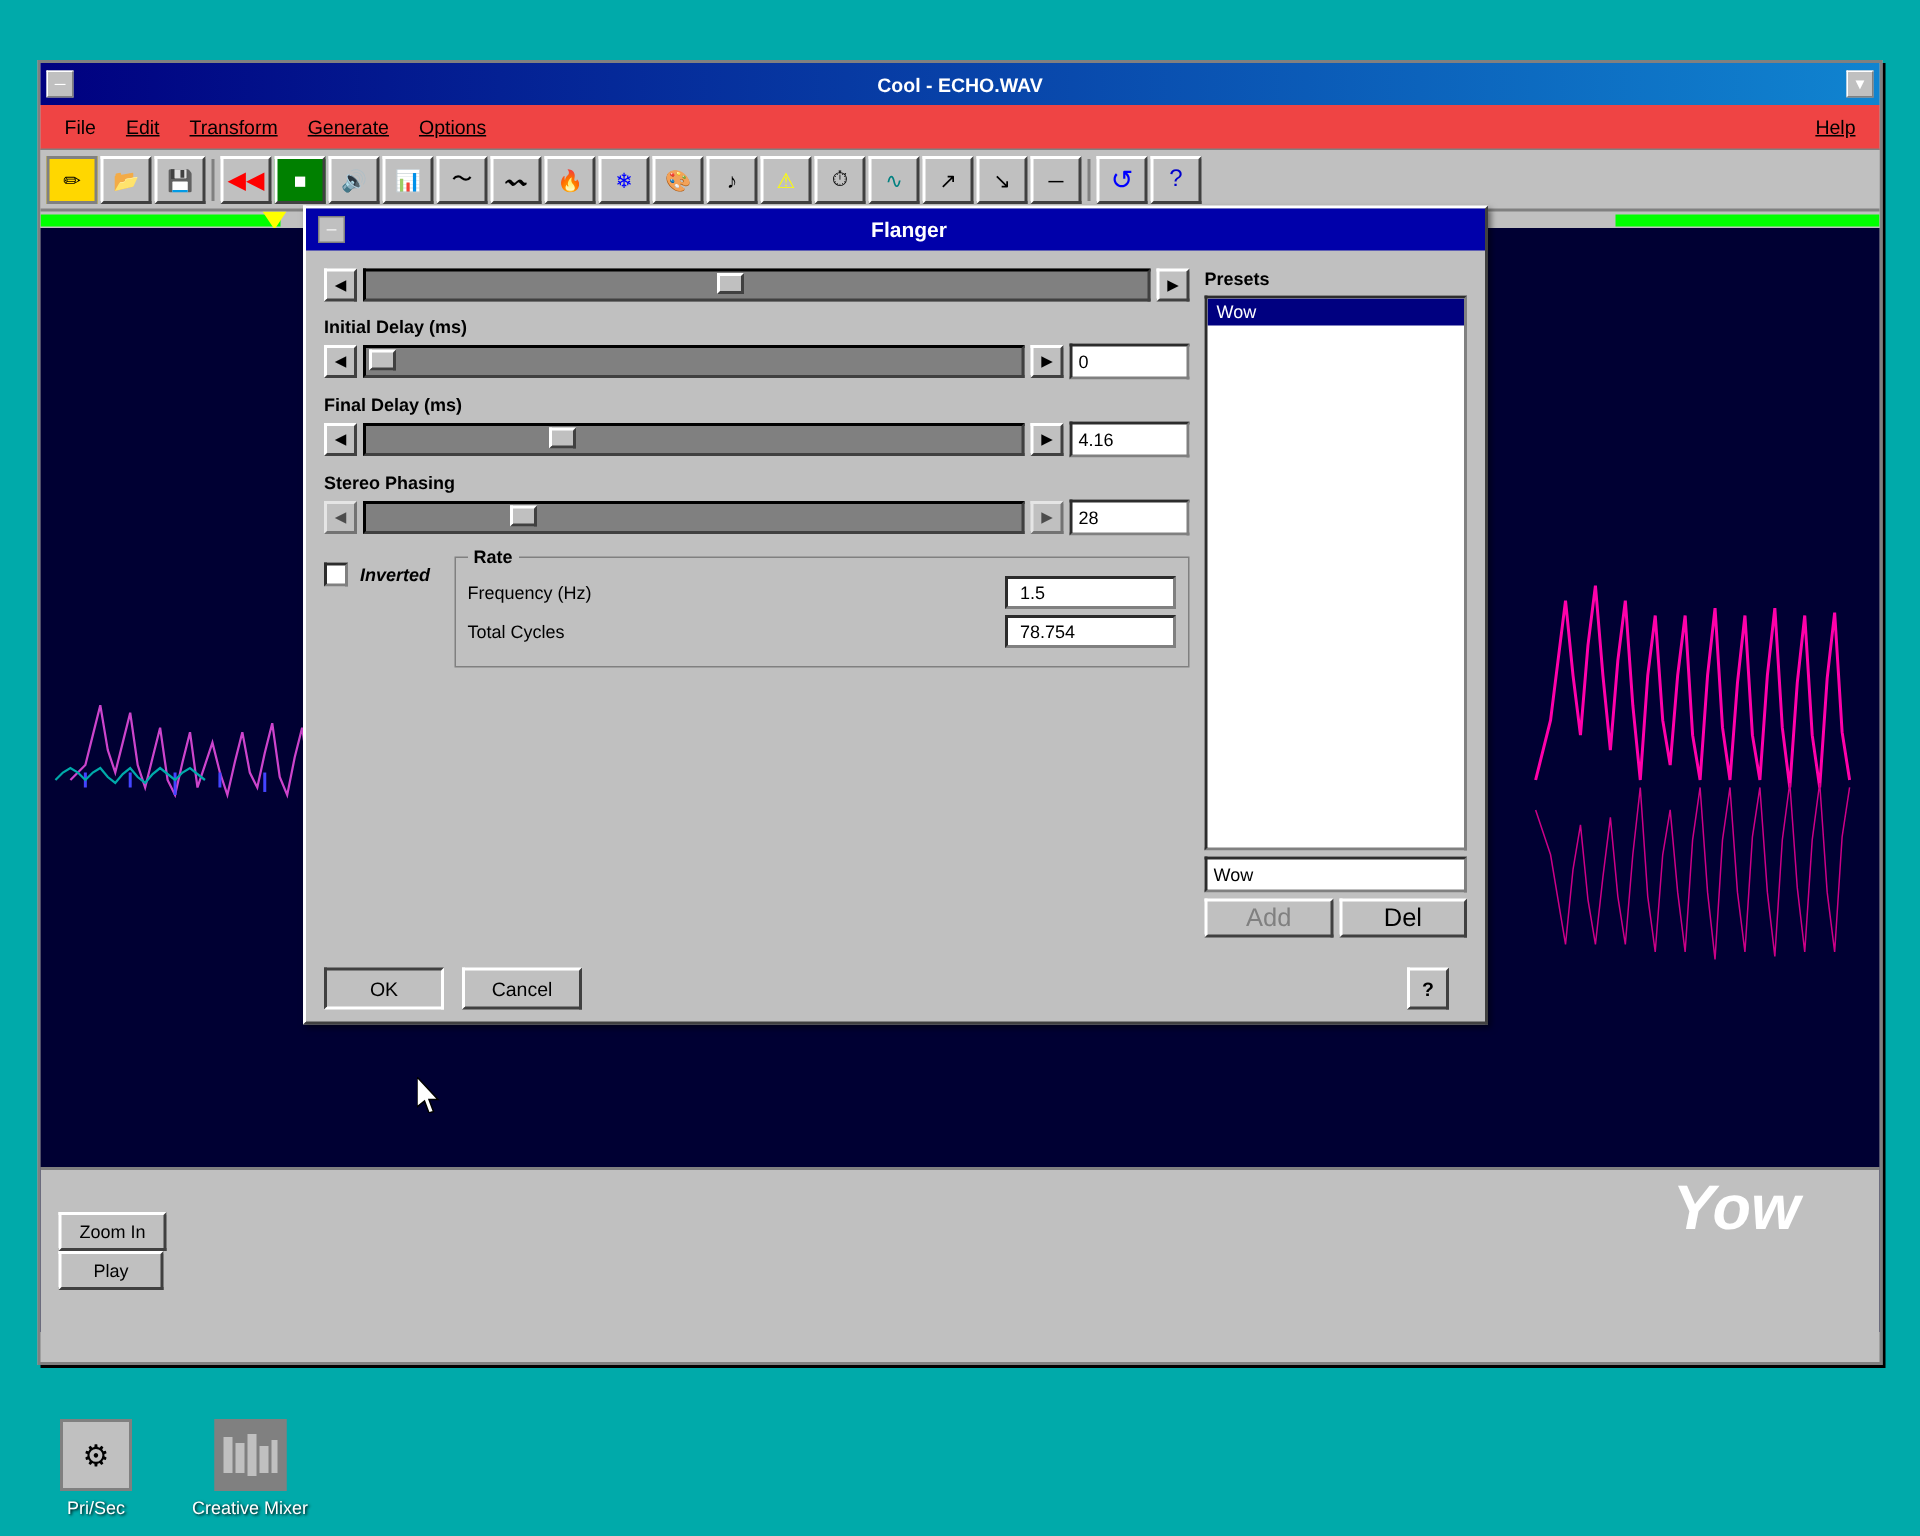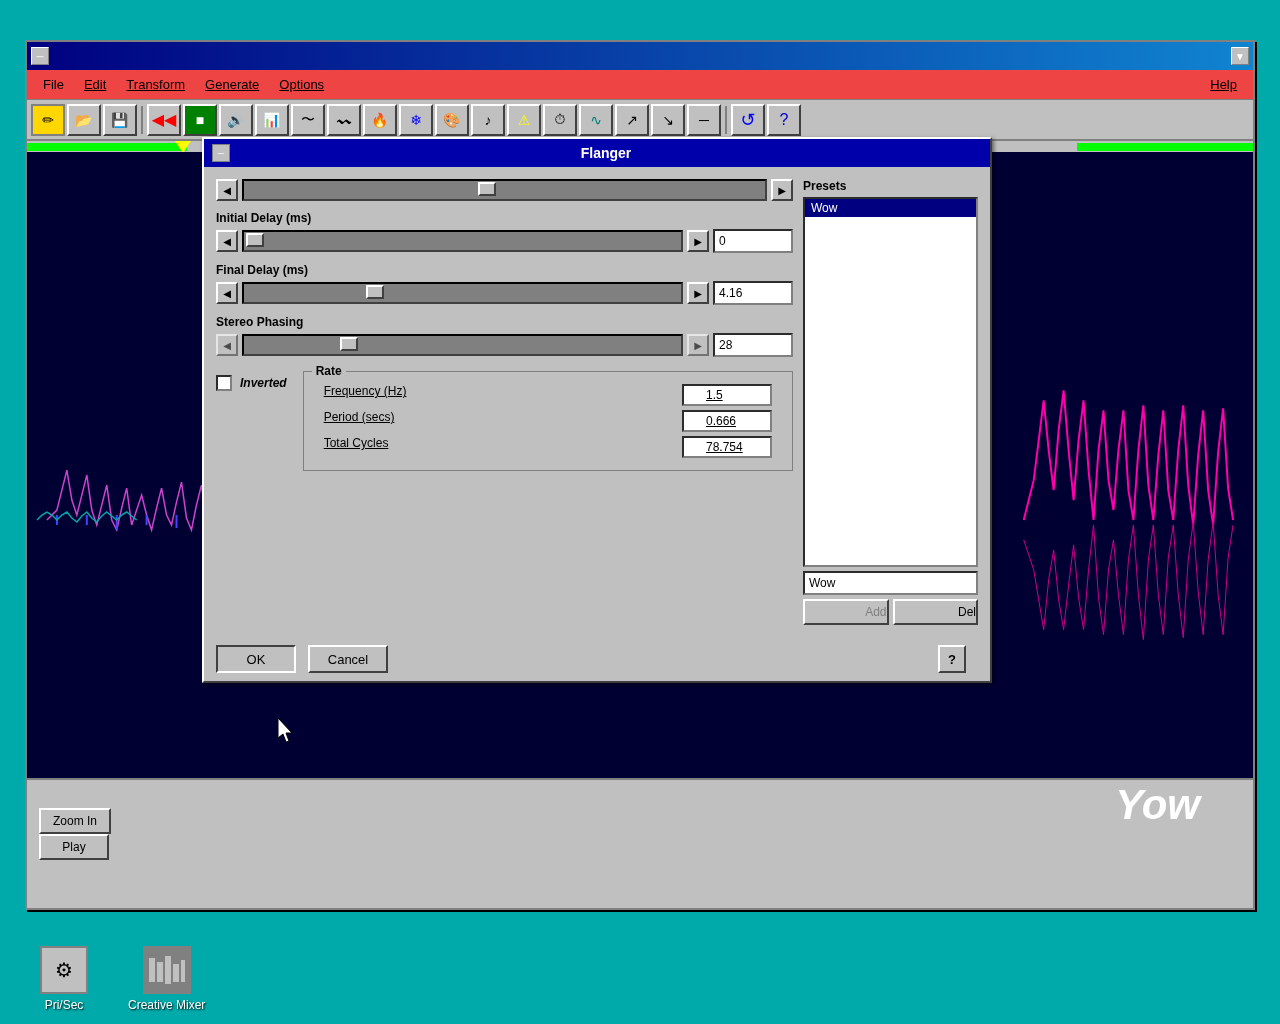--- a/index.html
+++ b/index.html
@@ -296,33 +296,32 @@
       top: -8px;
       left: 8px;
       background: #C0C0C0;
       padding: 0 4px;
       font-size: 12px;
       font-weight: bold;
     }
     .rate-row {
       display: flex;
       justify-content: space-between;
-      align-items: flex-start;
-      margin: 4px 12px;
-      font-size: 12px;
-      text-decoration: underline;
+      align-items: center;
+      margin: 4px 0;
+      font-size: 12px;
     }
     .rate-value {
-      width: 90px;
+      width: 114px;
       height: 22px;
       background: white;
       border: 2px inset #808080;
       display: flex;
       align-items: center;
-      padding: 0 22px;
+      padding: 0 8px;
       font-size: 12px;
     }
 
     
     .presets-panel {
       width: 175px;
     }
     .presets-label {
       font-size: 12px;
       font-weight: bold;
@@ -360,23 +359,22 @@
     }
     .preset-btn {
       flex: 1;
       height: 26px;
       background: #C0C0C0;
       border: 2px solid;
       border-top-color: #fff;
       border-left-color: #fff;
       border-right-color: #404040;
       border-bottom-color: #404040;
-      font-size: 12px;
-      cursor: pointer;
-      text-align: right;
+      font-size: 17px;
+      cursor: pointer;
     }
     .preset-btn:disabled {
       color: #808080;
     }
 
     
     .dialog-footer {
       display: flex;
       padding: 8px 12px;
       justify-content: flex-start;
@@ -492,20 +490,21 @@
       border: 2px inset #404040;
     }
   </style>
 </head>
 <body>
 
 <div class="main-window">
 
   <div class="title-bar">
     <div class="title-bar-btn">─</div>
+    <div class="title-bar-text">Cool - ECHO.WAV</div>
     <div class="title-bar-btn">▼</div>
   </div>
 
   <div class="menu-bar">
     <div class="menu-item">File</div>
     <div class="menu-item">Edit</div>
     <div class="menu-item">Transform</div>
     <div class="menu-item">Generate</div>
     <div class="menu-item">Options</div>
     <div class="menu-spacer"></div>
@@ -642,24 +641,20 @@
             <span>Inverted</span>
           </div>
 
           <div class="rate-group" style="flex:1;">
             <div class="rate-group-label">Rate</div>
             <div class="rate-row">
               <span>Frequency (Hz)</span>
               <div class="rate-value">1.5</div>
             </div>
             <div class="rate-row">
-              <span>Period (secs)</span>
-              <div class="rate-value">0.666</div>
-            </div>
-            <div class="rate-row">
               <span>Total Cycles</span>
               <div class="rate-value">78.754</div>
             </div>
           </div>
         </div>
       </div>
 
       <div class="presets-panel">
         <div class="presets-label">Presets</div>
         <div class="presets-list">

